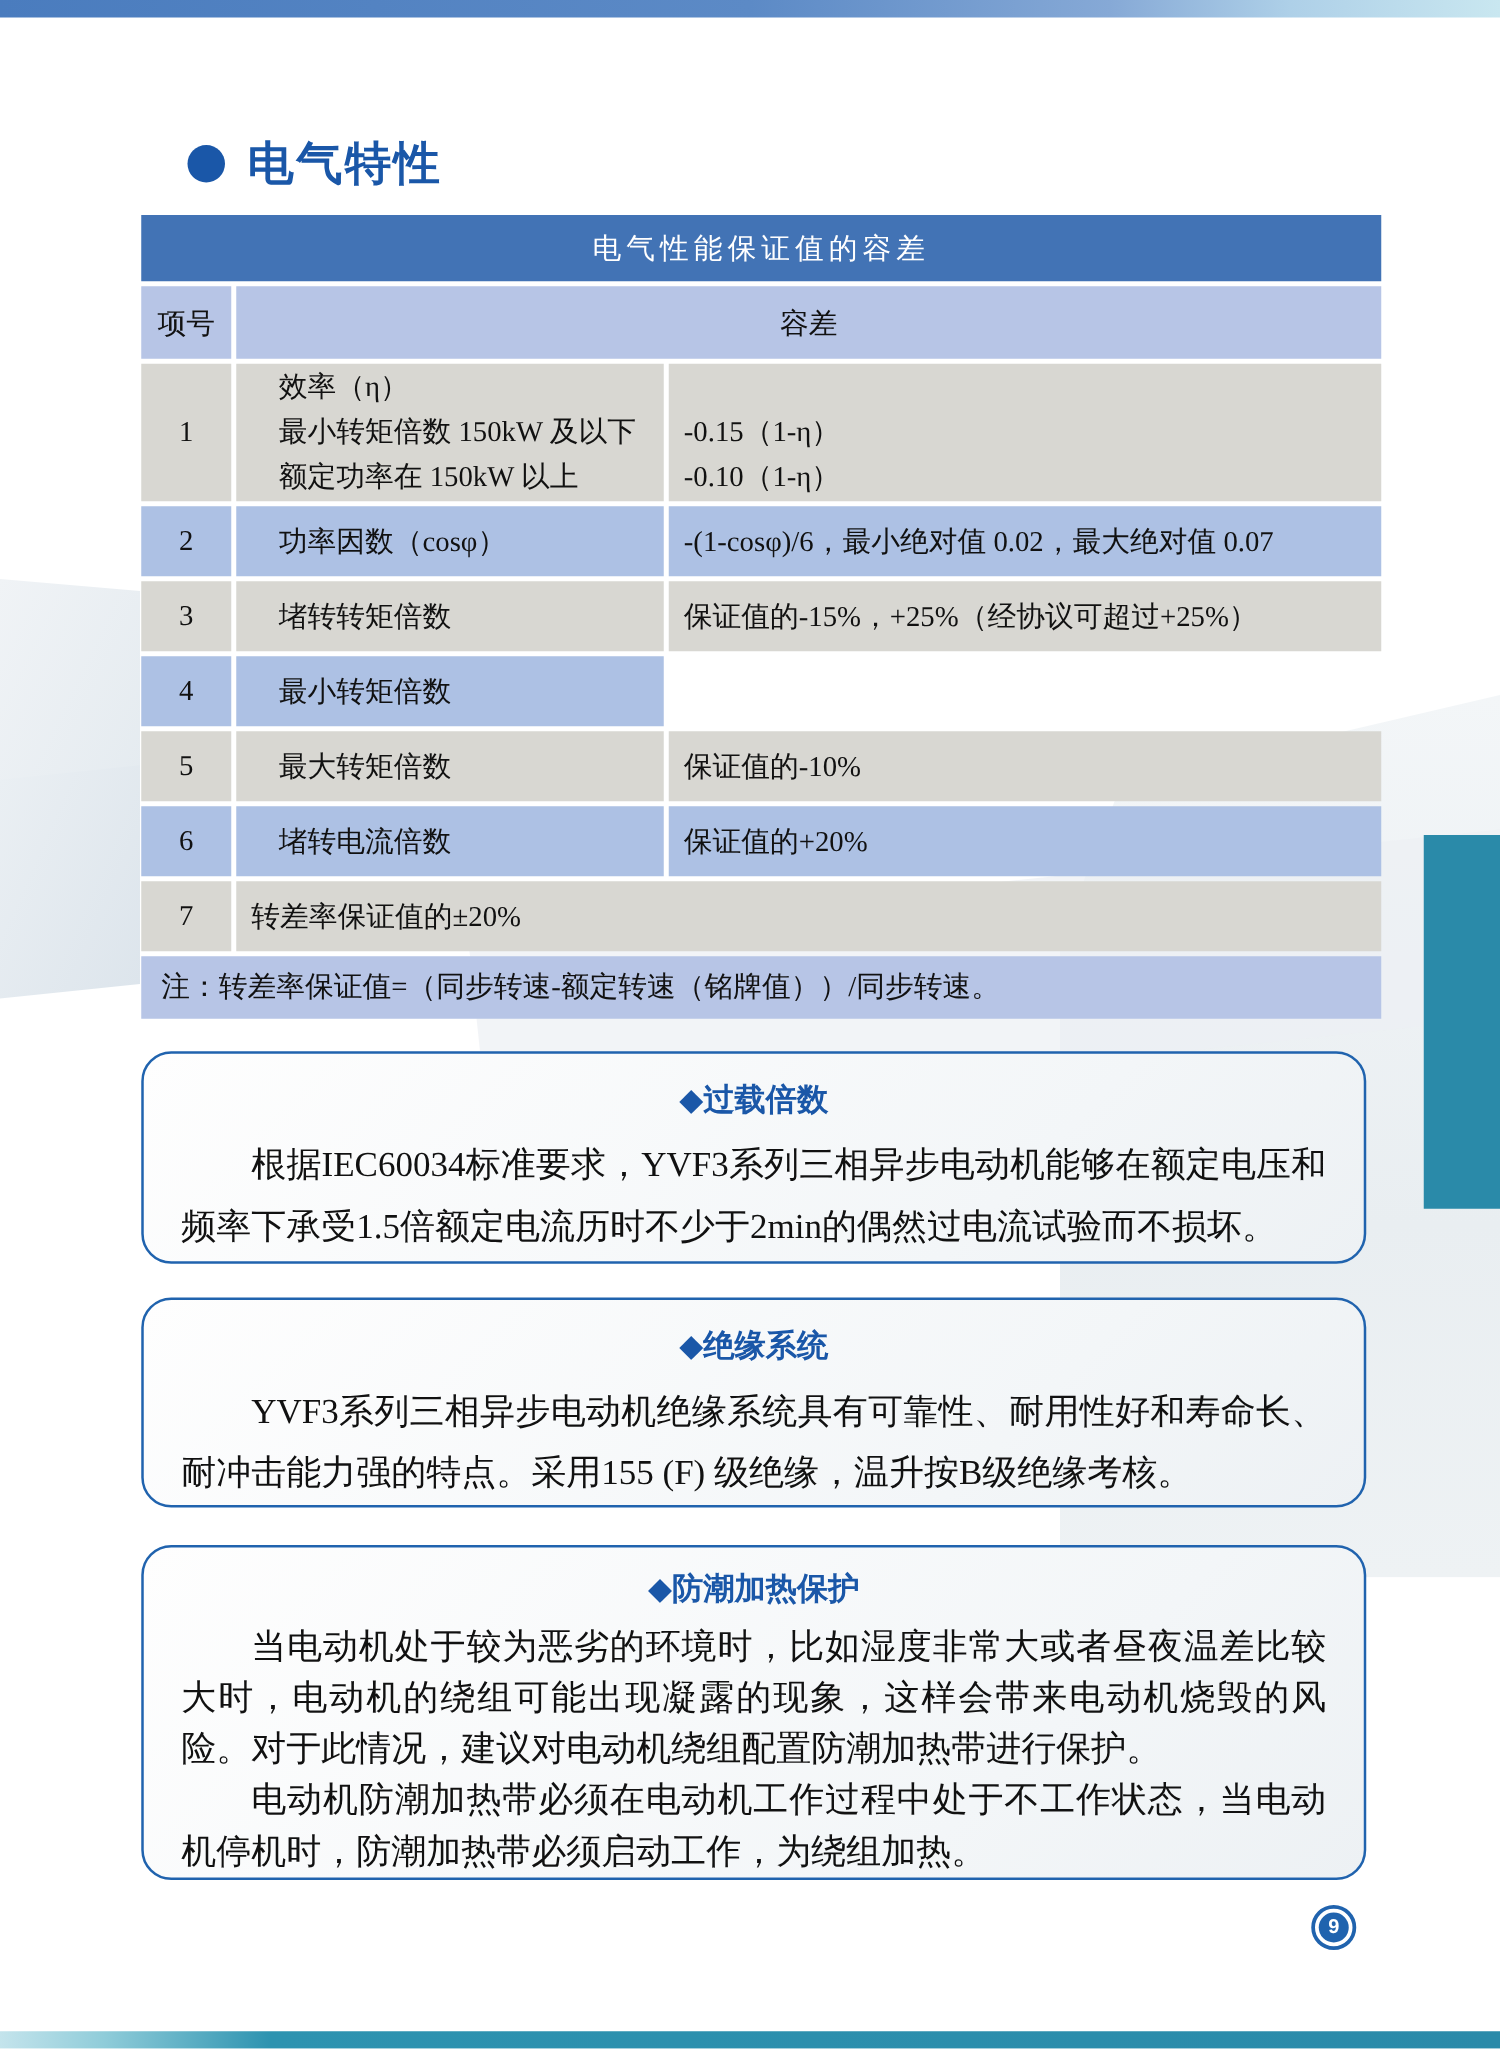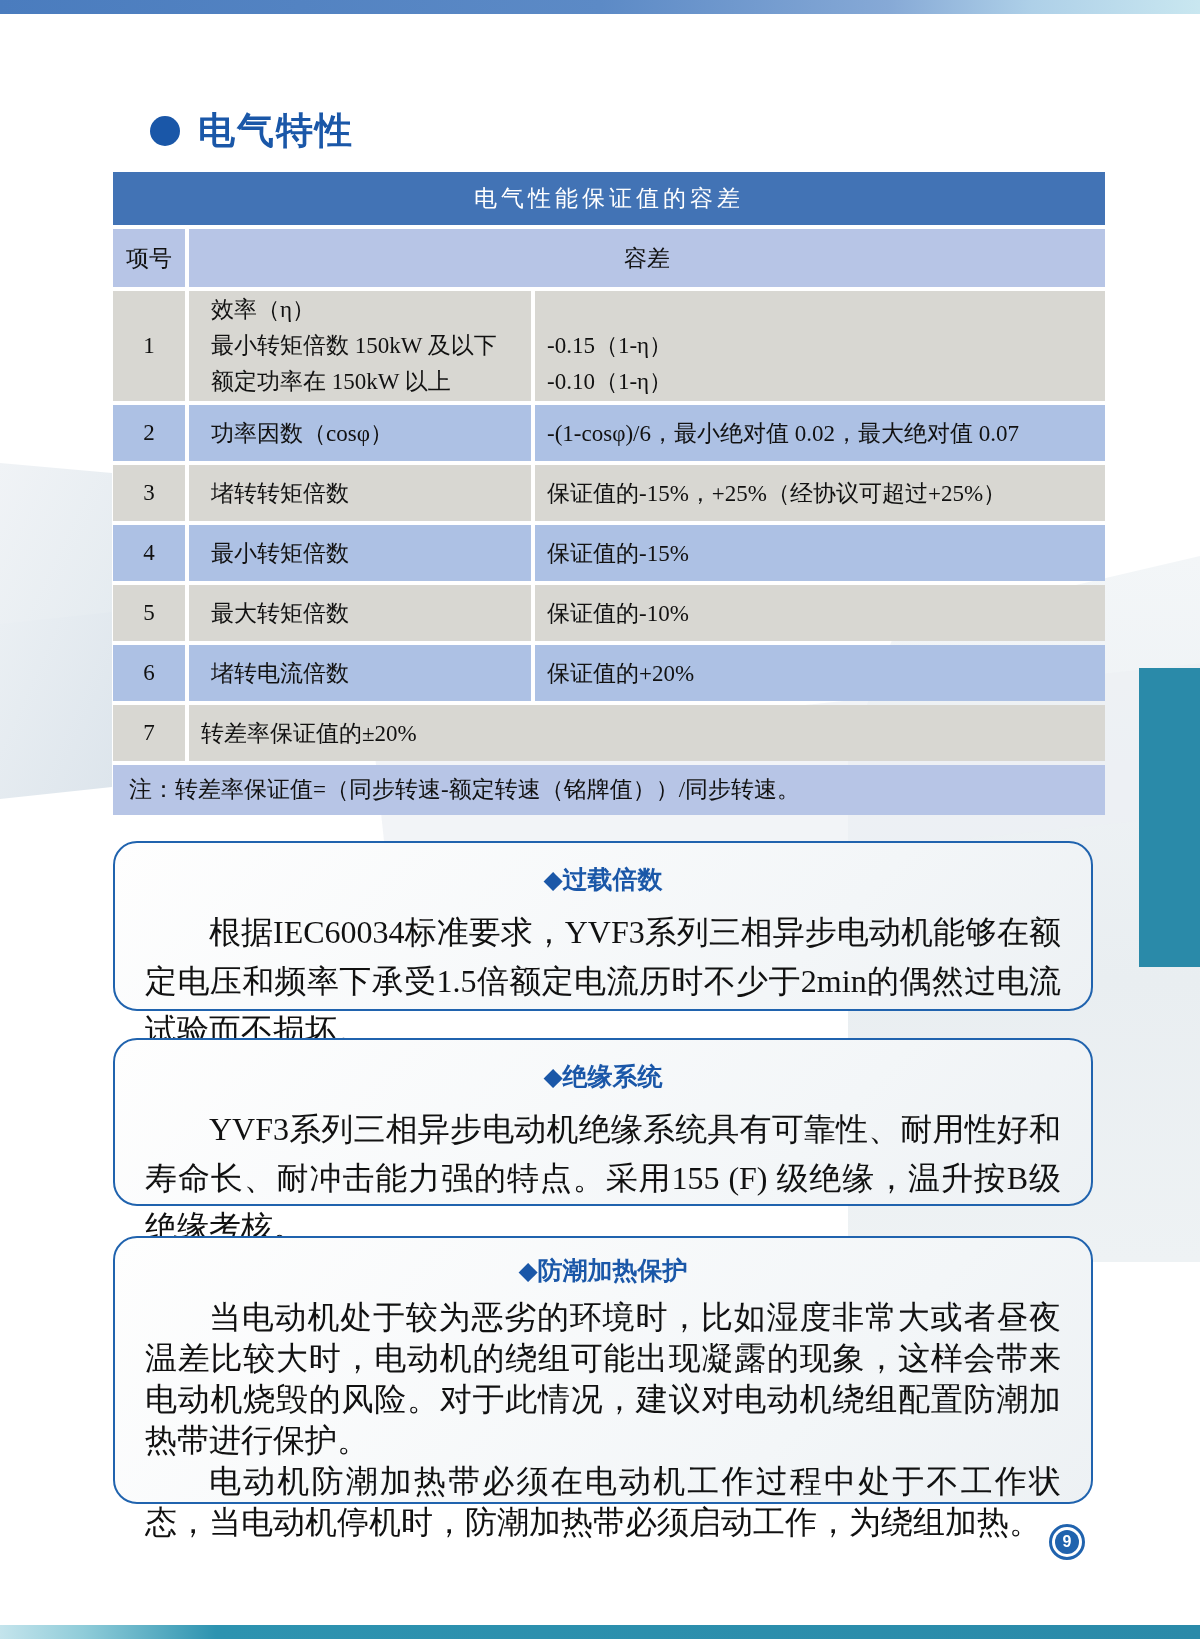--- a/index.html
+++ b/index.html
@@ -27,41 +27,41 @@
   .title-dot{width:30px;height:30px;border-radius:50%;background:#1a57a8;}
   .title-text{font-family:"Liberation Sans","DejaVu Sans",sans-serif;font-weight:bold;
     font-size:37px;color:#1a57a8;letter-spacing:2px;}
   
   .tbl{position:absolute;left:113px;top:172px;width:992px;z-index:3;font-size:23px;}
   .tbl-title{height:53px;line-height:53px;background:#4273b5;color:#ffffff;text-align:center;
     letter-spacing:4px;font-size:23px;}
   .tbl-row{display:flex;gap:4px;margin-top:4px;}
   .cell{display:flex;align-items:center;box-sizing:border-box;}
   .c1{width:72px;justify-content:center;}
-  .c2{width:342px;padding-left:22px;}
+  .c2{width:342px;padding-left:34px;}
   .c3{flex:1;padding-left:12px;}
   .bg-hdr{background:#b7c5e6;}
   .bg-blue{background:#adc1e4;}
   .bg-gray{background:#d8d7d2;}
   .h-colhdr .cell{height:58px;}
   .h-std .cell{height:56px;}
   .h-big .cell{height:110px;}
   .colhdr .c2,.colhdr .c3{justify-content:center;padding-left:0;}
   .multiline{flex-direction:column;align-items:flex-start;justify-content:center;line-height:36px;}
   .line{display:block;height:36px;}
   .tbl-note{margin-top:4px;height:50px;line-height:50px;background:#b7c5e6;padding-left:16px;}
   
   .box{position:absolute;left:113px;width:980px;box-sizing:border-box;z-index:3;
     border:2px solid #2063ae;border-radius:24px;
     background:linear-gradient(135deg,#fefefe 0%,#f3f6f8 70%,#edf1f4 100%);}
   .box1{top:841px;height:170px;}
   .box2{top:1038px;height:168px;}
   .box3{top:1236px;height:268px;}
   .box-heading{margin-top:20px;text-align:center;font-size:25px;font-weight:600;color:#1a57a8;}
-  .box-body{margin:12px 30px 0 30px;font-size:32px;line-height:49px;text-align:justify;color:#111;}
+  .box-body{margin:12px 30px 0 30px;font-size:28px;line-height:49px;text-align:justify;color:#111;}
   .box3 .box-heading{margin-top:16px;}
   .box3 .box-body{line-height:41px;margin-top:10px;}
   .indent{text-indent:2em;margin:0;}
   
   .pagenum-outer{position:absolute;left:1049px;top:1524px;width:36px;height:36px;z-index:3;
     border:3px solid #2063ae;border-radius:50%;background:#fff;
     display:flex;align-items:center;justify-content:center;box-sizing:border-box;}
   .pagenum-inner{width:24px;height:24px;border-radius:50%;background:#2063ae;color:#fff;
     display:flex;align-items:center;justify-content:center;
     font-family:"Liberation Sans","DejaVu Sans",sans-serif;font-size:16px;font-weight:bold;}
@@ -114,21 +114,20 @@
 
     <div class="tbl-row h-std">
       <div class="cell c1 bg-gray">3</div>
       <div class="cell c2 bg-gray">堵转转矩倍数</div>
       <div class="cell c3 bg-gray">保证值的-15%，+25%（经协议可超过+25%）</div>
     </div>
 
     <div class="tbl-row h-std">
       <div class="cell c1 bg-blue">4</div>
       <div class="cell c2 bg-blue">最小转矩倍数</div>
-      <div class="cell c3 bg-blue">保证值的-15%</div>
     </div>
 
     <div class="tbl-row h-std">
       <div class="cell c1 bg-gray">5</div>
       <div class="cell c2 bg-gray">最大转矩倍数</div>
       <div class="cell c3 bg-gray">保证值的-10%</div>
     </div>
 
     <div class="tbl-row h-std">
       <div class="cell c1 bg-blue">6</div>

